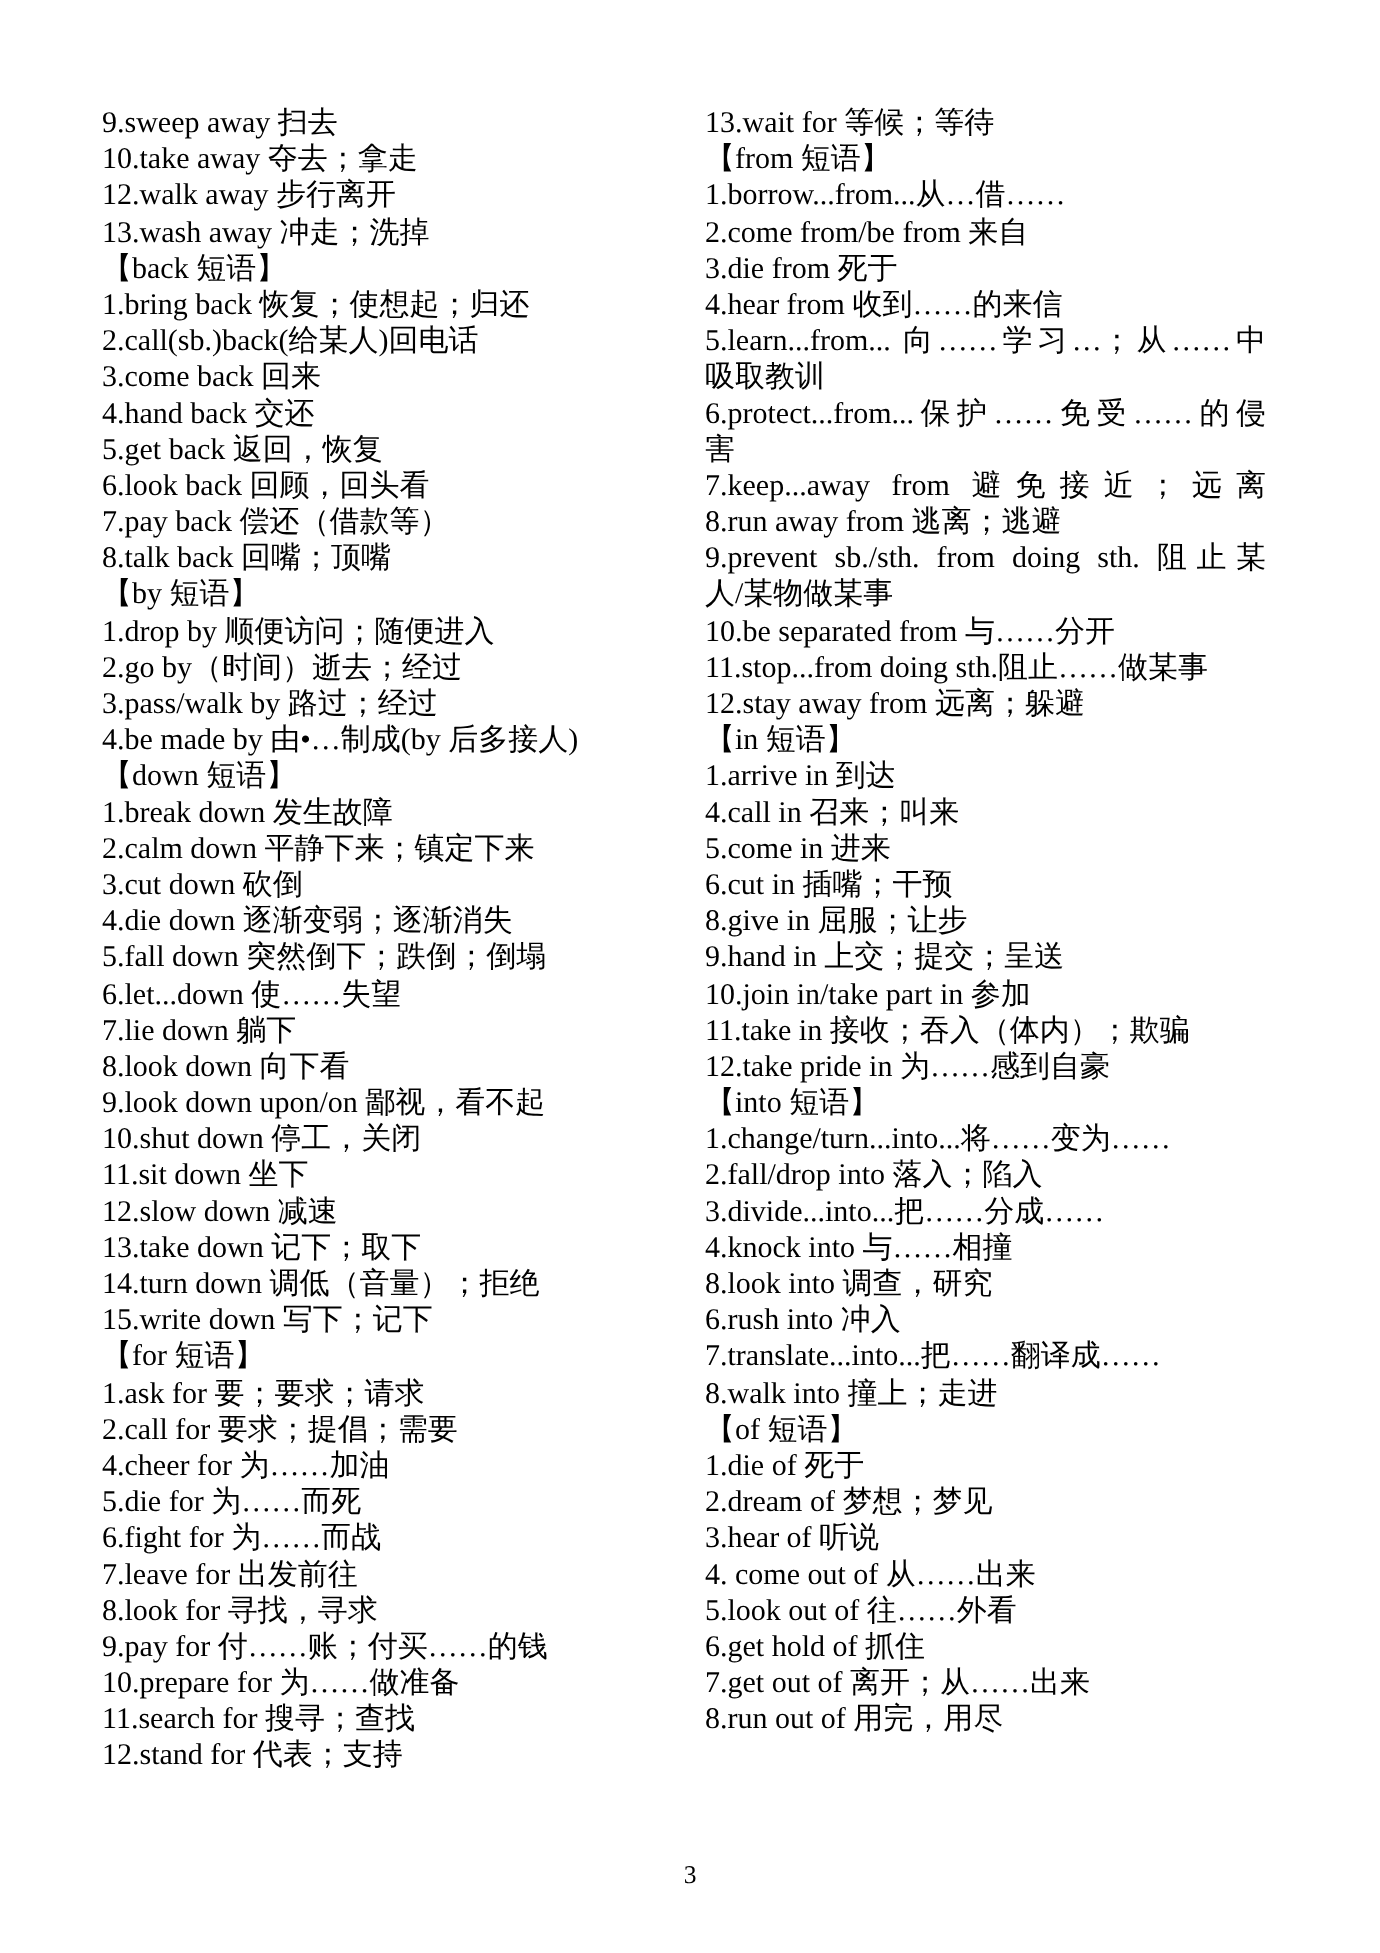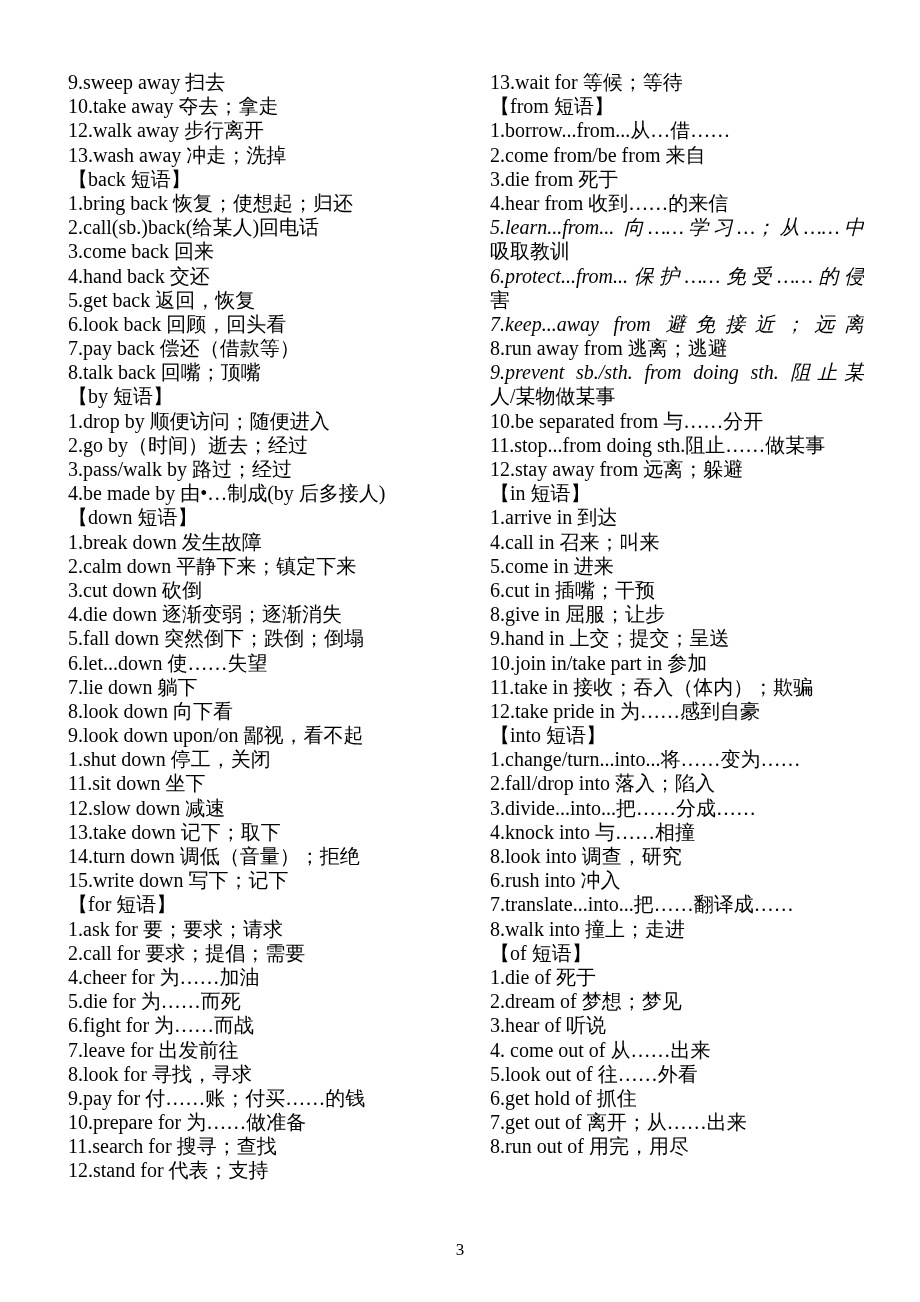--- a/index.html
+++ b/index.html
@@ -14,37 +14,36 @@
     background: #ffffff;
     color: #000000;
     font-family: "Liberation Serif", "DejaVu Serif", serif;
     overflow: hidden;
   }
   .columns {
     position: absolute;
     left: 68px;
     top: 70px;
     display: flex;
-    gap: 48px;
+    gap: 28px;
   }
   .column {
     width: 374px;
     font-size: 20px;
     line-height: 24.2px;
   }
   .line {
     height: 24.2px;
     white-space: nowrap;
   }
   .line.fill {
     white-space: normal;
     text-align: justify;
     text-align-last: justify;
     overflow: hidden;
-    font-style: italic;
   }
   .page-number {
     position: absolute;
     left: 0;
     top: 1240px;
     width: 920px;
     text-align: center;
     font-size: 17px;
     line-height: 20px;
   }
@@ -76,21 +75,21 @@
         <div class="line header">【down 短语】</div>
         <div class="line item">1.break down 发生故障</div>
         <div class="line item">2.calm down 平静下来；镇定下来</div>
         <div class="line item">3.cut down 砍倒</div>
         <div class="line item">4.die down 逐渐变弱；逐渐消失</div>
         <div class="line item">5.fall down 突然倒下；跌倒；倒塌</div>
         <div class="line item">6.let...down 使……失望</div>
         <div class="line item">7.lie down 躺下</div>
         <div class="line item">8.look down 向下看</div>
         <div class="line item">9.look down upon/on 鄙视，看不起</div>
-        <div class="line item">1.shut down 停工，关闭</div>
+        <div class="line item">10.shut down 停工，关闭</div>
         <div class="line item">11.sit down 坐下</div>
         <div class="line item">12.slow down 减速</div>
         <div class="line item">13.take down 记下；取下</div>
         <div class="line item">14.turn down 调低（音量）；拒绝</div>
         <div class="line item">15.write down 写下；记下</div>
         <div class="line header">【for 短语】</div>
         <div class="line item">1.ask for 要；要求；请求</div>
         <div class="line item">2.call for 要求；提倡；需要</div>
         <div class="line item">4.cheer for 为……加油</div>
         <div class="line item">5.die for 为……而死</div>

